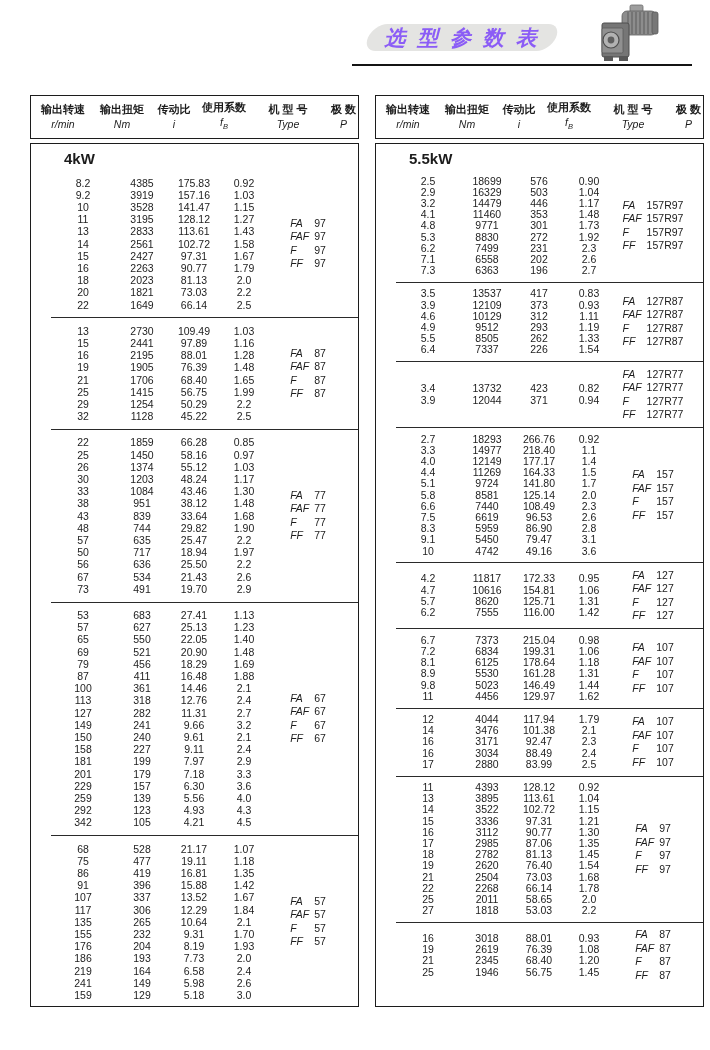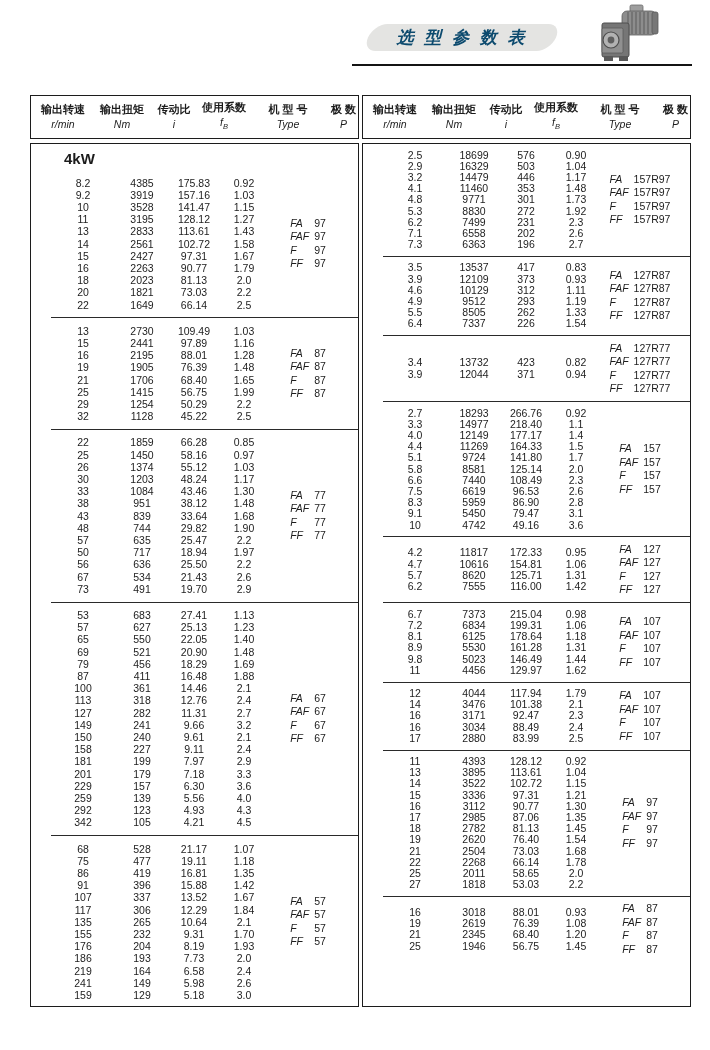--- a/index.html
+++ b/index.html
@@ -13,31 +13,31 @@
   
   .title-badge{
     position:absolute;left:368px;top:24px;width:188px;height:27px;
   }
   .badge-bg{
     position:absolute;inset:0;background:#e4e4e2;border-radius:14px;
     transform:skewX(-24deg);
   }
   .badge-text{
     position:relative;display:flex;align-items:center;justify-content:center;
-    height:100%;font-size:17px;font-weight:bold;font-style:italic;
-    letter-spacing:3px;color:#0c4a6e;
+    height:100%;font-size:21px;font-weight:bold;font-style:italic;
+    letter-spacing:3px;color:#8b5cf6;
   }
   .motor-art{position:absolute;left:592px;top:3px;width:72px;height:62px;}
   .header-rule{
     position:absolute;left:352px;top:64px;width:340px;height:2px;background:#141414;
   }
 
   
   .tables{
-    position:absolute;left:30px;top:95px;display:flex;gap:3px;justify-content:flex-end;
+    position:absolute;left:30px;top:95px;display:flex;gap:16px;justify-content:flex-end;
   }
   .col{width:329px;display:flex;flex-direction:column;gap:4px;}
   .col-left{--rowh:12.2px;--gpad:6.5px;}
   .col-right{--rowh:11.2px;--gpad:5.5px;}
 
   .head-box{
     border:1.6px solid #1c1c1c;height:44px;box-sizing:border-box;
     display:grid;grid-template-columns:64px 54px 50px 50px 78px 33px;
     align-items:center;
   }
@@ -741,20 +741,21 @@
           <div class="hcol">
             <div class="hcn">机 型 号</div>
             <div class="hunit">Type</div>
           </div>
           <div class="hcol">
             <div class="hcn">极 数</div>
             <div class="hunit">P</div>
           </div>
         </div>
         <div class="body-box">
+          <div class="power-label">5.5kW</div>
           <div class="group">
             <div class="rows">
               <div class="drow">
                 <div class="dcell">2.5</div>
                 <div class="dcell">18699</div>
                 <div class="dcell">576</div>
                 <div class="dcell">0.90</div>
               </div>
               <div class="drow">
                 <div class="dcell">2.9</div>

